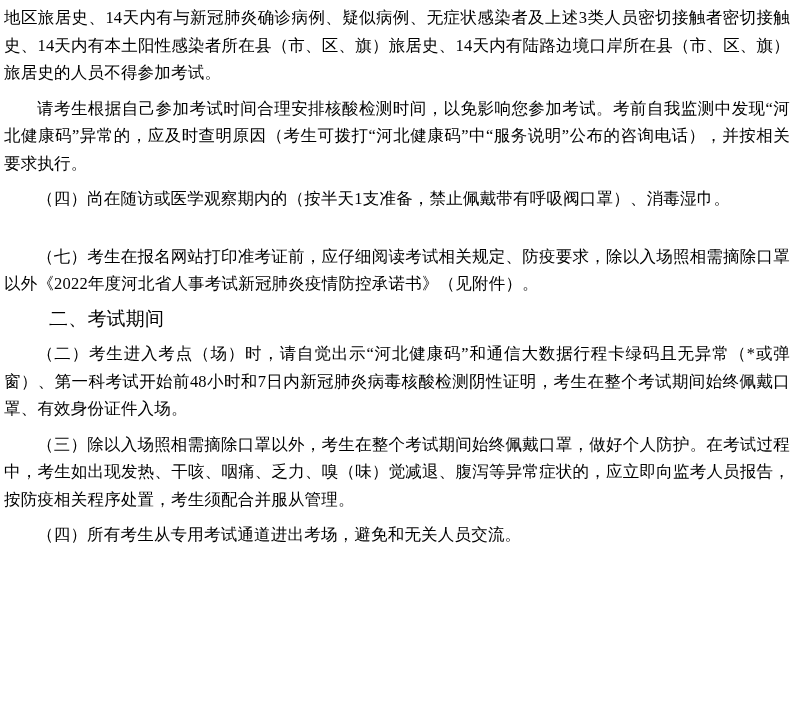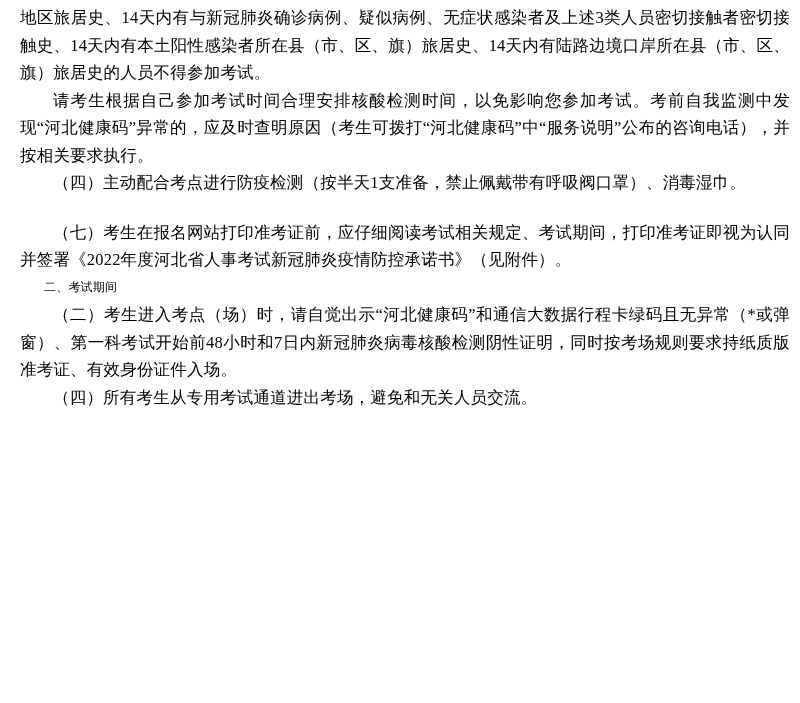--- a/index.html
+++ b/index.html
@@ -11,52 +11,54 @@
     height: 703px;
     background: #ffffff;
     font-family: "Liberation Serif", "DejaVu Serif", serif;
     color: #000000;
     overflow: hidden;
   }
   #page {
     width: 800px;
     height: 703px;
     box-sizing: border-box;
-    padding: 4px 10px 0 20px;
+    padding: 4px 10px 0 4px;
     position: relative;
   }
   .para {
     font-size: 16.5px;
     line-height: 27.5px;
     text-align: justify;
     text-justify: inter-ideograph;
     margin: 0;
     letter-spacing: 0.2px;
   }
   .indent2 {
     text-indent: 2em;
+    margin-top: 8px;
   }
   .gap-sm { height: 8px; }
   .gap-md { height: 14px; }
   .section-title {
-    font-size: 12px;
+    font-size: 19px;
     line-height: 27.5px;
     text-indent: 2em;
-    margin: 0;
+    margin: 7px;
     letter-spacing: 0.2px;
   }
 </style>
 </head>
 <body>
 
 <div id="page">
   <div id="content">
       <p class="para">地区旅居史、14天内有与新冠肺炎确诊病例、疑似病例、无症状感染者及上述3类人员密切接触者密切接触史、14天内有本土阳性感染者所在县（市、区、旗）旅居史、14天内有陆路边境口岸所在县（市、区、旗）旅居史的人员不得参加考试。</p>
       <p class="para indent2">请考生根据自己参加考试时间合理安排核酸检测时间，以免影响您参加考试。考前自我监测中发现“河北健康码”异常的，应及时查明原因（考生可拨打“河北健康码”中“服务说明”公布的咨询电话），并按相关要求执行。</p>
-      <p class="para indent2">（四）主动配合考点进行防疫检测（按半天1支准备，禁止佩戴带有呼吸阀口罩）、消毒湿巾。</p>
+      <p class="para indent2">（四）尚在随访或医学观察期内的（按半天1支准备，禁止佩戴带有呼吸阀口罩）、消毒湿巾。</p>
       <div class="gap-md"></div>
       <div class="gap-sm"></div>
-      <p class="para indent2">（七）考生在报名网站打印准考证前，应仔细阅读考试相关规定、考试期间，打印准考证即视为认同并签署《2022年度河北省人事考试新冠肺炎疫情防控承诺书》（见附件）。</p>
+      <p class="para indent2">（七）考生在报名网站打印准考证前，应仔细阅读考试相关规定、防疫要求，除以入场照相需摘除口罩以外《2022年度河北省人事考试新冠肺炎疫情防控承诺书》（见附件）。</p>
       <p class="section-title">二、考试期间</p>
-      <p class="para indent2">（二）考生进入考点（场）时，请自觉出示“河北健康码”和通信大数据行程卡绿码且无异常（*或弹窗）、第一科考试开始前48小时和7日内新冠肺炎病毒核酸检测阴性证明，同时按考场规则要求持纸质版准考证、有效身份证件入场。</p>
+      <p class="para indent2">（二）考生进入考点（场）时，请自觉出示“河北健康码”和通信大数据行程卡绿码且无异常（*或弹窗）、第一科考试开始前48小时和7日内新冠肺炎病毒核酸检测阴性证明，考生在整个考试期间始终佩戴口罩、有效身份证件入场。</p>
+      <p class="para indent2">（三）除以入场照相需摘除口罩以外，考生在整个考试期间始终佩戴口罩，做好个人防护。在考试过程中，考生如出现发热、干咳、咽痛、乏力、嗅（味）觉减退、腹泻等异常症状的，应立即向监考人员报告，按防疫相关程序处置，考生须配合并服从管理。</p>
       <p class="para indent2">（四）所有考生从专用考试通道进出考场，避免和无关人员交流。</p>
     </div>
 </div>
 
 </body></html>

